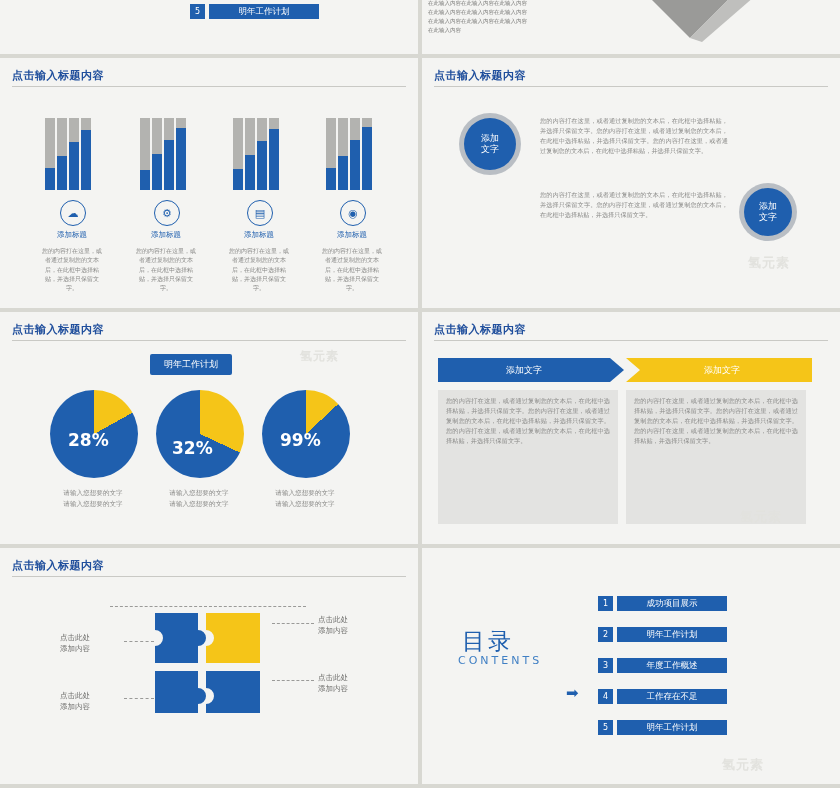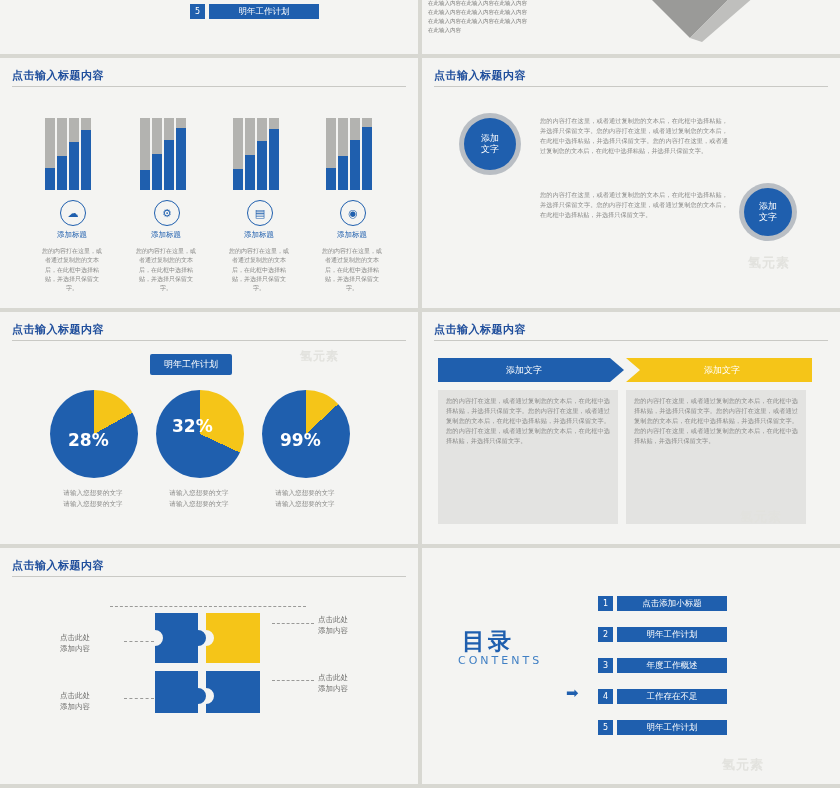--- a/index.html
+++ b/index.html
@@ -67,21 +67,21 @@
   .piecap{position:absolute;font-size:6.6px;color:#8a8a88;text-align:center;width:110px;line-height:1.6;}
   
   .banner{position:absolute;height:24px;color:#fff;font-size:9px;
     display:flex;align-items:center;justify-content:center;}
   .bannerbox{position:absolute;background:#e3e3e1;}
   
   #s6{left:0;top:548px;width:418px;height:236px;}
   #s7{left:422px;top:548px;width:418px;height:236px;}
   .dline{position:absolute;border-top:1px dashed #9a9a98;}
   .note{position:absolute;font-size:7.5px;color:#6d6d6b;line-height:1.5;}
-  .contents-zh{position:absolute;font-size:23px;font-weight:bold;color:#1f5fae;letter-spacing:3px;}
+  .contents-zh{position:absolute;font-size:23px;font-weight:normal;color:#1f5fae;letter-spacing:3px;}
   .contents-en{position:absolute;font-size:11px;color:#3f7fc4;letter-spacing:3px;}
   .arrow-blue{position:absolute;color:#1f5fae;font-size:15px;}
 </style>
 </head>
 <body>
 
 <div class="sheet">
 
   <div class="slide" id="s0">
     <div class="toc-row" style="left:190px;top:4px;">
@@ -185,21 +185,21 @@
     <div class="subtitle" style="left:150px;top:42px;">明年工作计划</div>
 
     <div class="pie" style="left:50px;top:78px;width:88px;height:88px;
         background:conic-gradient(#f5c518 0deg 61deg,#1f5fae 61deg 360deg);"></div>
     <div class="pielabel" style="left:68px;top:118px;">28%</div>
     <div class="piecap" style="left:38px;top:176px;white-space:pre-line;">请输入您想要的文字
 请输入您想要的文字</div>
 
     <div class="pie" style="left:156px;top:78px;width:88px;height:88px;
         background:conic-gradient(#f5c518 0deg 115deg,#1f5fae 115deg 360deg);"></div>
-    <div class="pielabel" style="left:172px;top:104px;">32%</div>
+    <div class="pielabel" style="left:172px;top:126px;">32%</div>
     <div class="piecap" style="left:144px;top:176px;white-space:pre-line;">请输入您想要的文字
 请输入您想要的文字</div>
 
     <div class="pie" style="left:262px;top:78px;width:88px;height:88px;
         background:conic-gradient(#f5c518 0deg 47deg,#1f5fae 47deg 360deg);"></div>
     <div class="pielabel" style="left:280px;top:118px;">99%</div>
     <div class="piecap" style="left:250px;top:176px;white-space:pre-line;">请输入您想要的文字
 请输入您想要的文字</div>
 
     <div class="wm" style="left:300px;top:36px;font-size:12px;">氢元素</div>
@@ -265,21 +265,21 @@
   </div>
 
   <div class="slide" id="s7">
     <div class="contents-zh" style="left:40px;top:78px;">目录</div>
     <div class="contents-en" style="left:36px;top:106px;">CONTENTS</div>
 
     <div class="arrow-blue" style="left:144px;top:136px;">➡</div>
 
     <div class="toc-row" style="left:176px;top:48px;">
       <div class="toc-num">1</div>
-      <div class="toc-bar">点击添加小标题</div>
+      <div class="toc-bar">成功项目展示</div>
     </div>
     <div class="toc-row" style="left:176px;top:79px;">
       <div class="toc-num">2</div>
       <div class="toc-bar">明年工作计划</div>
     </div>
     <div class="toc-row" style="left:176px;top:110px;">
       <div class="toc-num">3</div>
       <div class="toc-bar">年度工作概述</div>
     </div>
     <div class="toc-row" style="left:176px;top:141px;">

